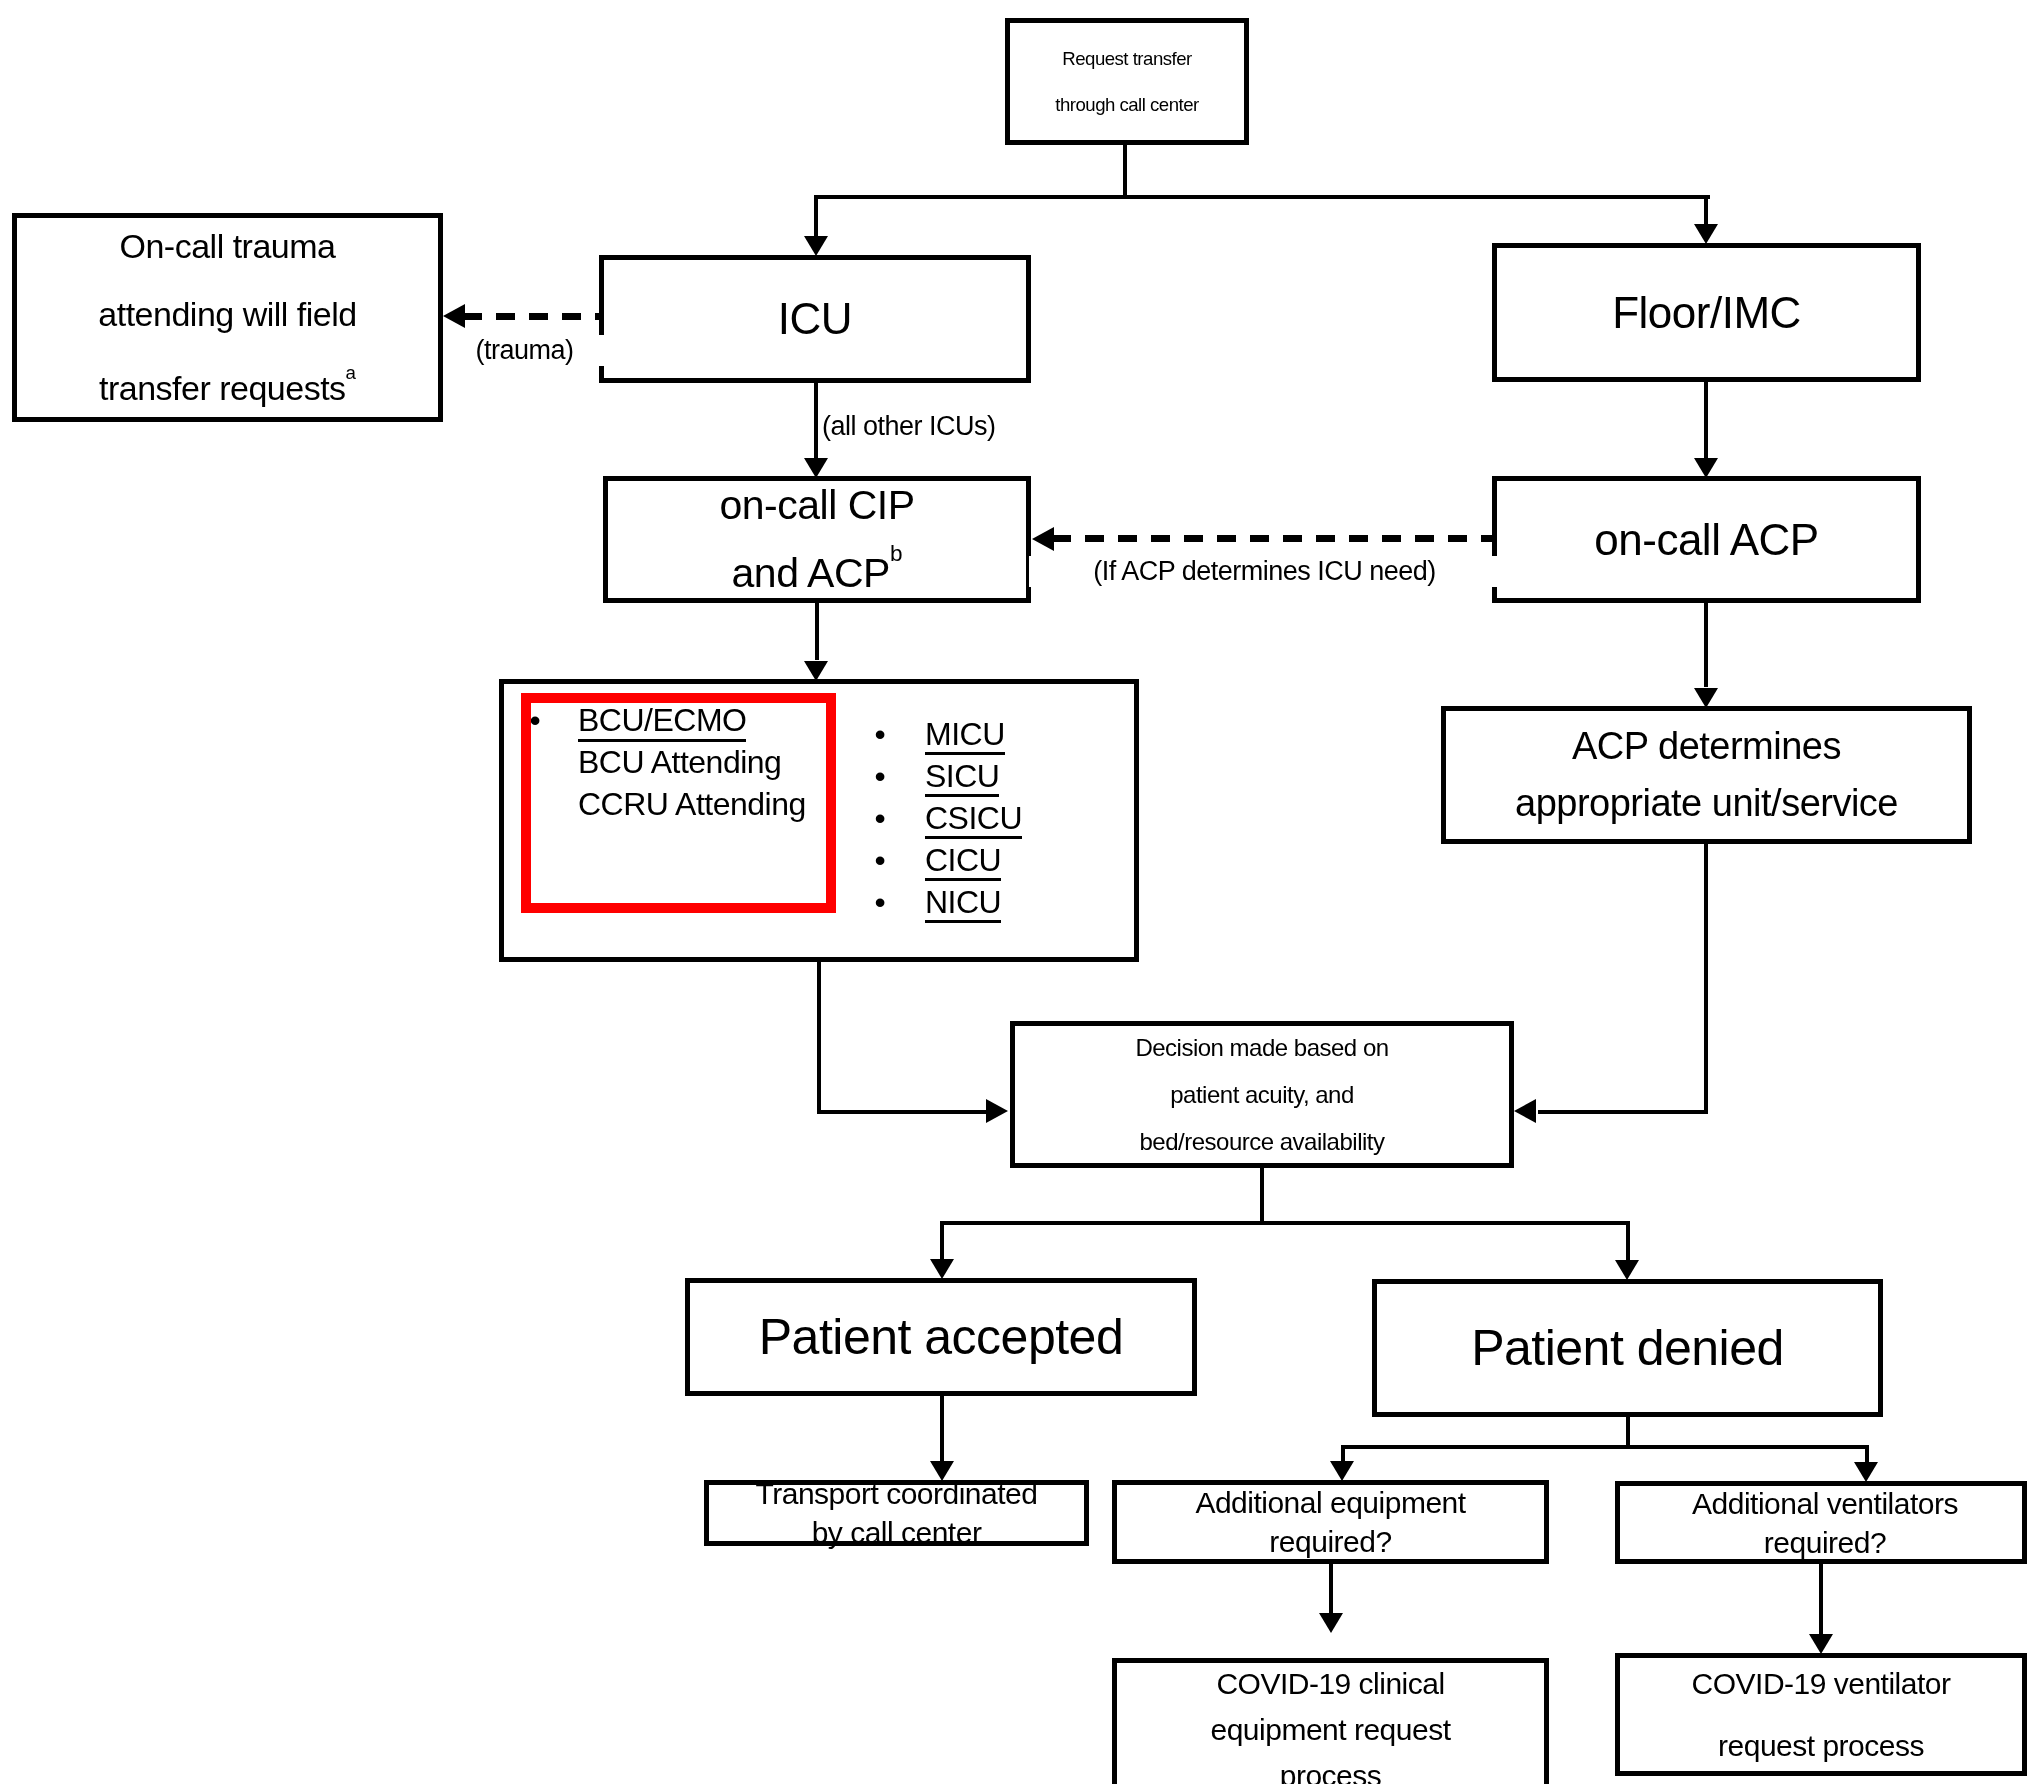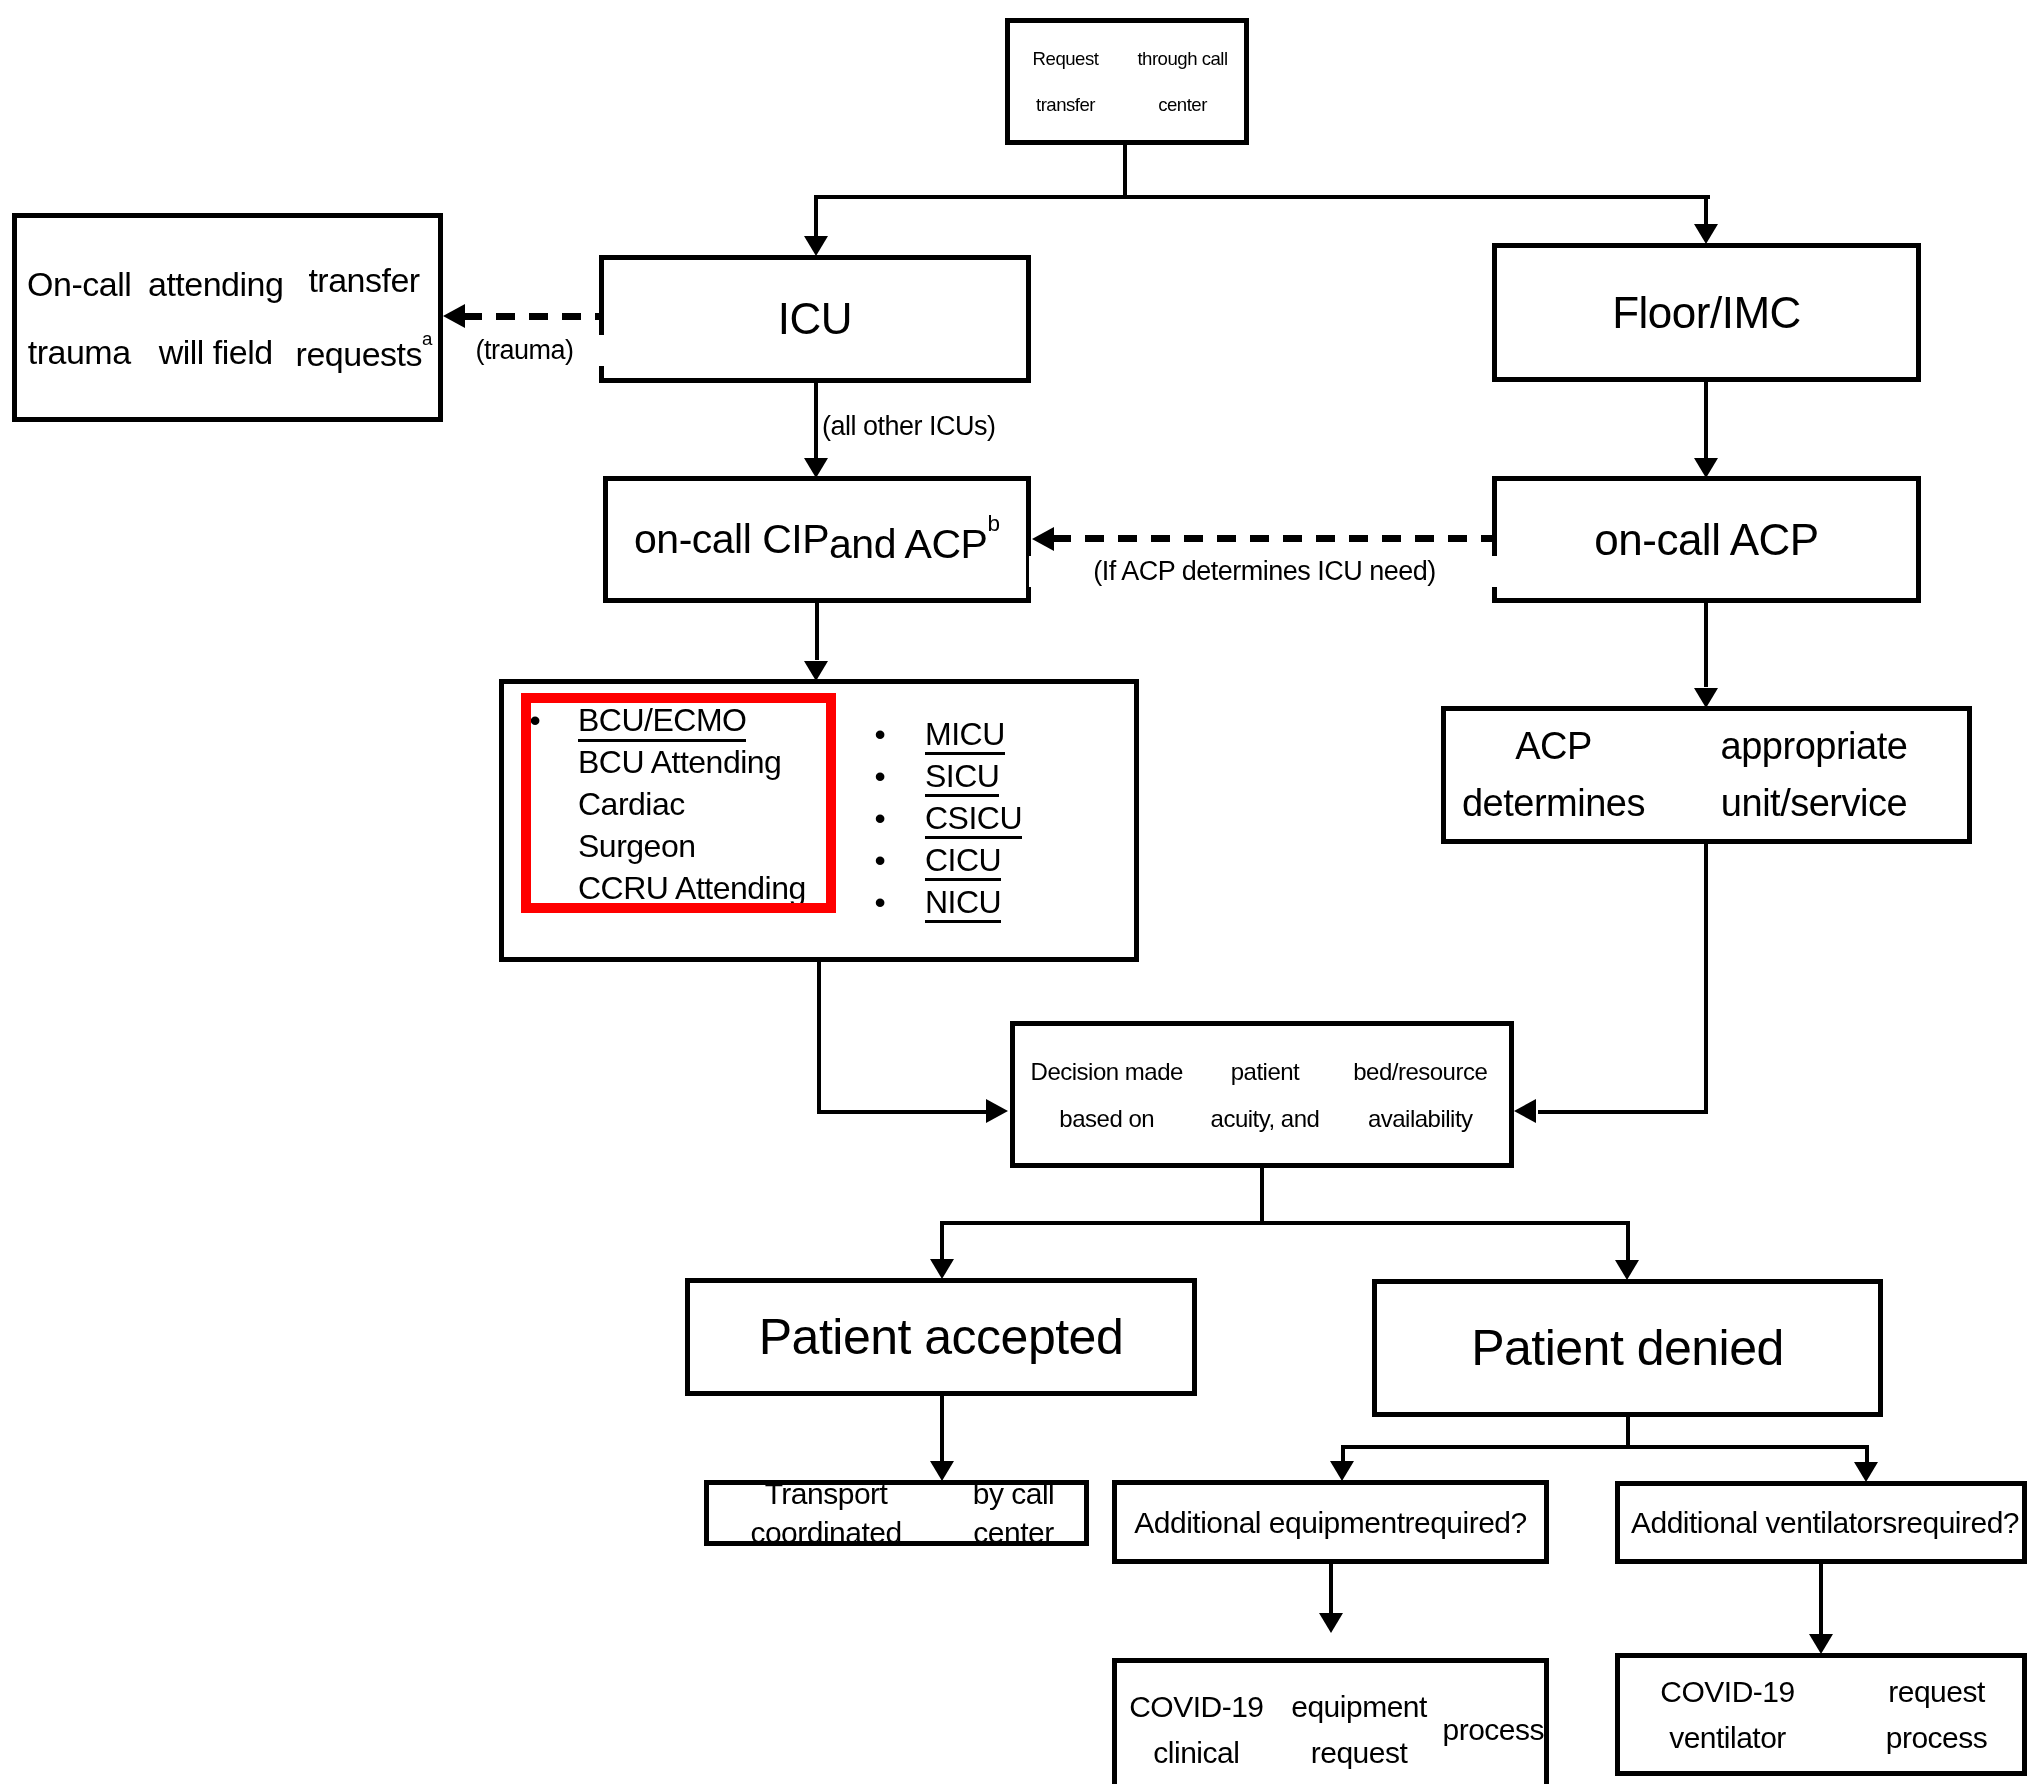--- a/index.html
+++ b/index.html
@@ -1,20 +1,20 @@
 <!DOCTYPE html>
 <html style="font-size:8.8px"><head>
 <meta charset="utf-8">
 <style>
   html,body{margin:0;padding:0;background:#ffffff;}
   .canvas{position:relative;width:2035px;height:1785px;background:#ffffff;
           font-family:"Liberation Sans", sans-serif;color:#000;overflow:hidden;}
   
   .box{position:absolute;box-sizing:border-box;border:5px solid #000;background:#fff;
-       display:flex;flex-direction:row;align-items:center;justify-content:center;
+       display:flex;flex-direction:column;align-items:center;justify-content:center;
        text-align:center;letter-spacing:-0.5px;z-index:3;}
   #n-request{left:1005px;top:18px;width:244px;height:127px;font-size:18.6px;line-height:46px;}
   #n-trauma{left:12px;top:213px;width:431px;height:209px;font-size:34px;line-height:68px;}
   #n-icu{left:599px;top:255px;width:432px;height:128px;font-size:44px;}
   #n-floor{left:1492px;top:243px;width:429px;height:139px;font-size:44px;}
   #n-cip{left:603px;top:476px;width:428px;height:127px;font-size:41px;line-height:59px;}
   #n-acp{left:1492px;top:476px;width:429px;height:127px;font-size:44px;}
   #n-units{left:499px;top:679px;width:640px;height:283px;display:block;}
   #n-acpdet{left:1441px;top:706px;width:531px;height:138px;font-size:38px;line-height:57px;}
   #n-decision{left:1010px;top:1021px;width:504px;height:147px;font-size:24px;line-height:47px;}
@@ -141,21 +141,20 @@
   </div>
 
   <div class="box" id="n-units">
     <div class="redbox" style="border-color: rgb(255, 0, 0);"></div>
     <div class="unit-left">
       <div class="row">
         <span class="dot">•</span>
         <span class="uline">BCU/ECMO</span>
       </div>
       <div class="row">BCU Attending</div>
-      <div class="row">Cardiac Surgeon</div>
       <div class="row">CCRU Attending</div>
     </div>
     <div class="unit-right">
       <div class="row"><span class="dot">•</span><span class="uline">MICU</span></div>
       <div class="row"><span class="dot">•</span><span class="uline">SICU</span></div>
       <div class="row"><span class="dot">•</span><span class="uline">CSICU</span></div>
       <div class="row"><span class="dot">•</span><span class="uline">CICU</span></div>
       <div class="row"><span class="dot">•</span><span class="uline">NICU</span></div>
     </div>
   </div>

